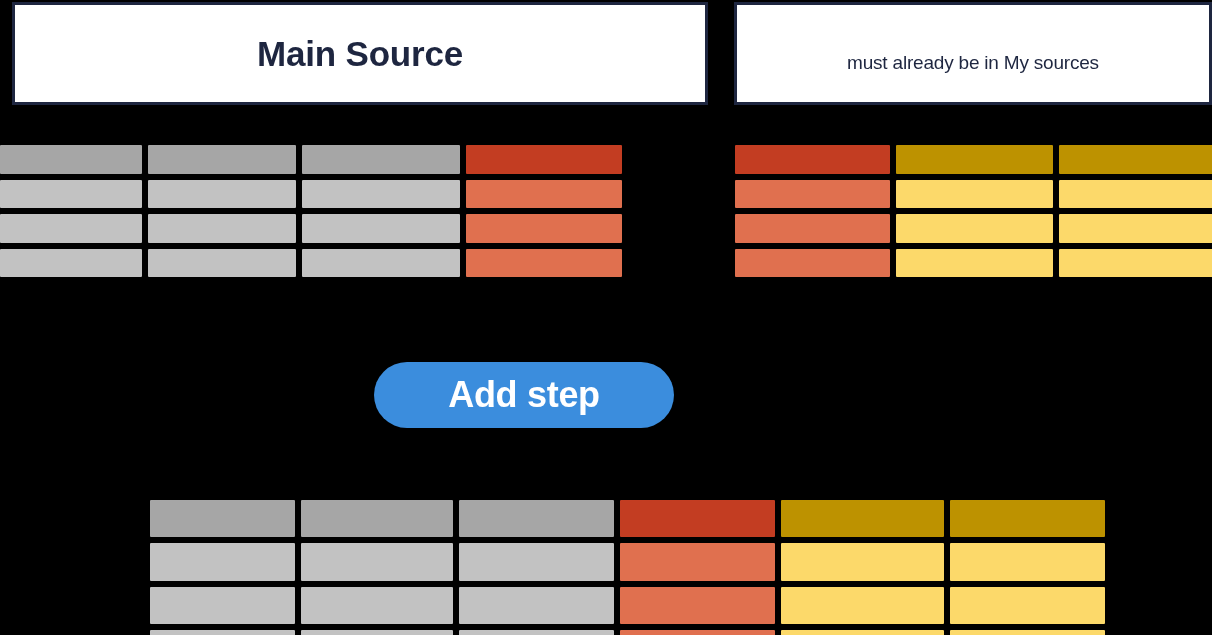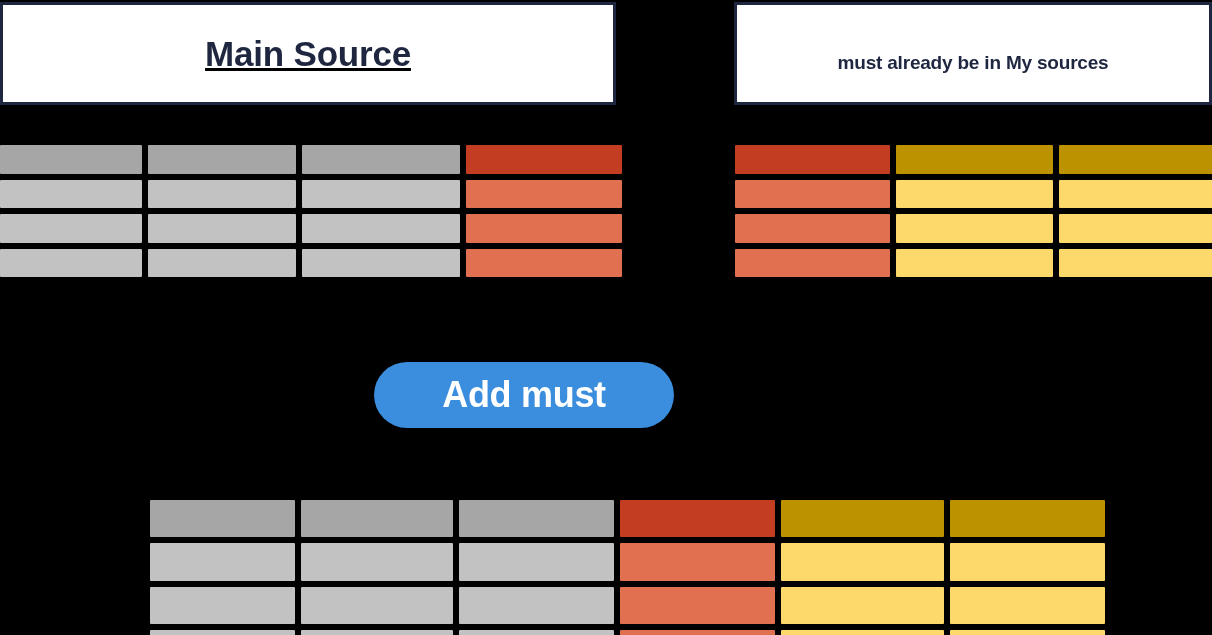--- a/index.html
+++ b/index.html
@@ -23,45 +23,44 @@
     background: #ffffff;
     border: 3px solid #1e2640;
     display: flex;
     flex-direction: column;
     align-items: center;
     justify-content: center;
     text-align: center;
   }
 
   #main-source-header {
-    left: 0px;
+    left: 12px;
     top: 2px;
-    width: 616px;
+    width: 696px;
     height: 103px;
-    text-decoration: underline;
   }
 
   #second-source-header {
     left: 734px;
     top: 2px;
     width: 478px;
     height: 103px;
   }
 
   .header-title {
     color: #1e2640;
     font-weight: bold;
     font-size: 35px;
     line-height: 1.12;
     letter-spacing: -0.2px;
   }
 
   .header-subtitle {
     color: #1e2640;
-    font-weight: bold;
+    font-weight: normal;
     font-size: 19px;
     line-height: 1.2;
     margin-top: 19px;
     letter-spacing: -0.2px;
   }
 
   
   .table-block {
     position: absolute;
     display: grid;
@@ -169,21 +168,21 @@
     <div class="cell c-yellow-body"></div>
     <div class="cell c-yellow-body"></div>
     <div class="cell c-red-body"></div>
     <div class="cell c-yellow-body"></div>
     <div class="cell c-yellow-body"></div>
     <div class="cell c-red-body"></div>
     <div class="cell c-yellow-body"></div>
     <div class="cell c-yellow-body"></div>
   </div>
 
-<button id="add-step-button">Add must</button>
+<button id="add-step-button">Add step</button>
 
 <div class="table-block" id="result-table">
     <div class="cell c-gray-head"></div>
     <div class="cell c-gray-head"></div>
     <div class="cell c-gray-head"></div>
     <div class="cell c-red-head"></div>
     <div class="cell c-yellow-head"></div>
     <div class="cell c-yellow-head"></div>
     <div class="cell c-gray-body"></div>
     <div class="cell c-gray-body"></div>

